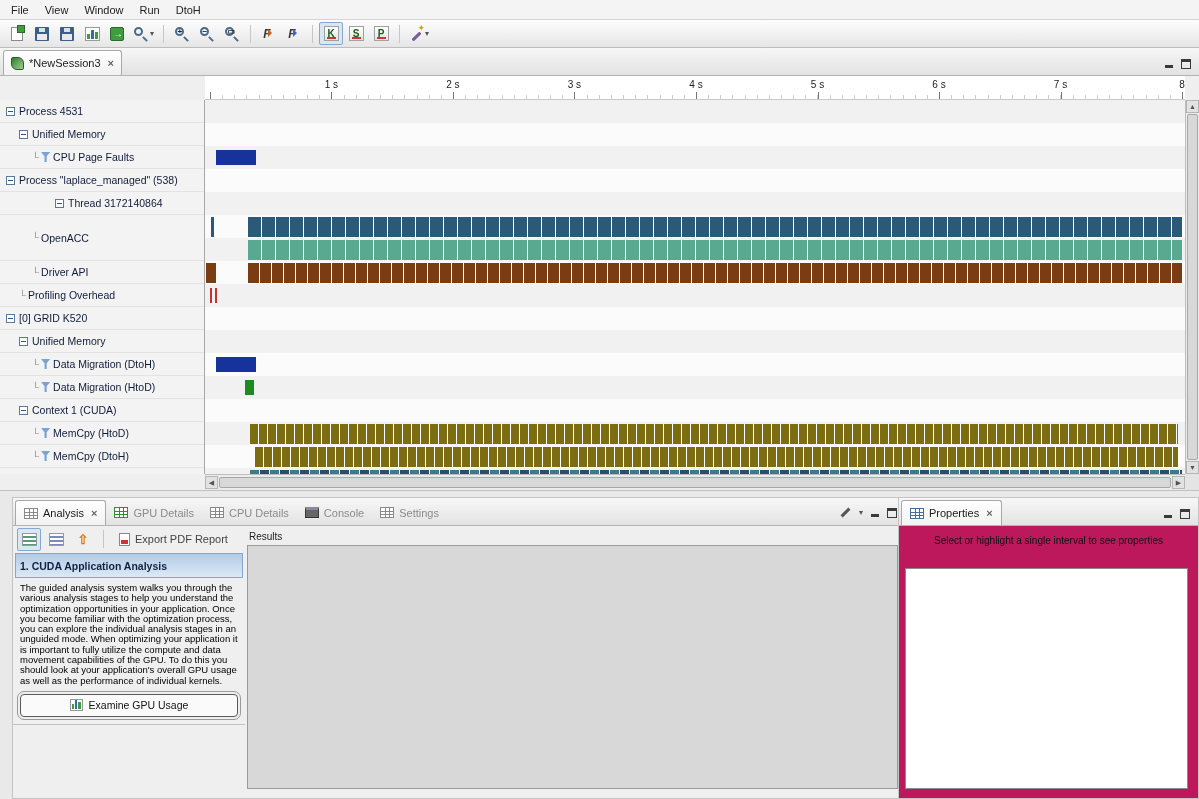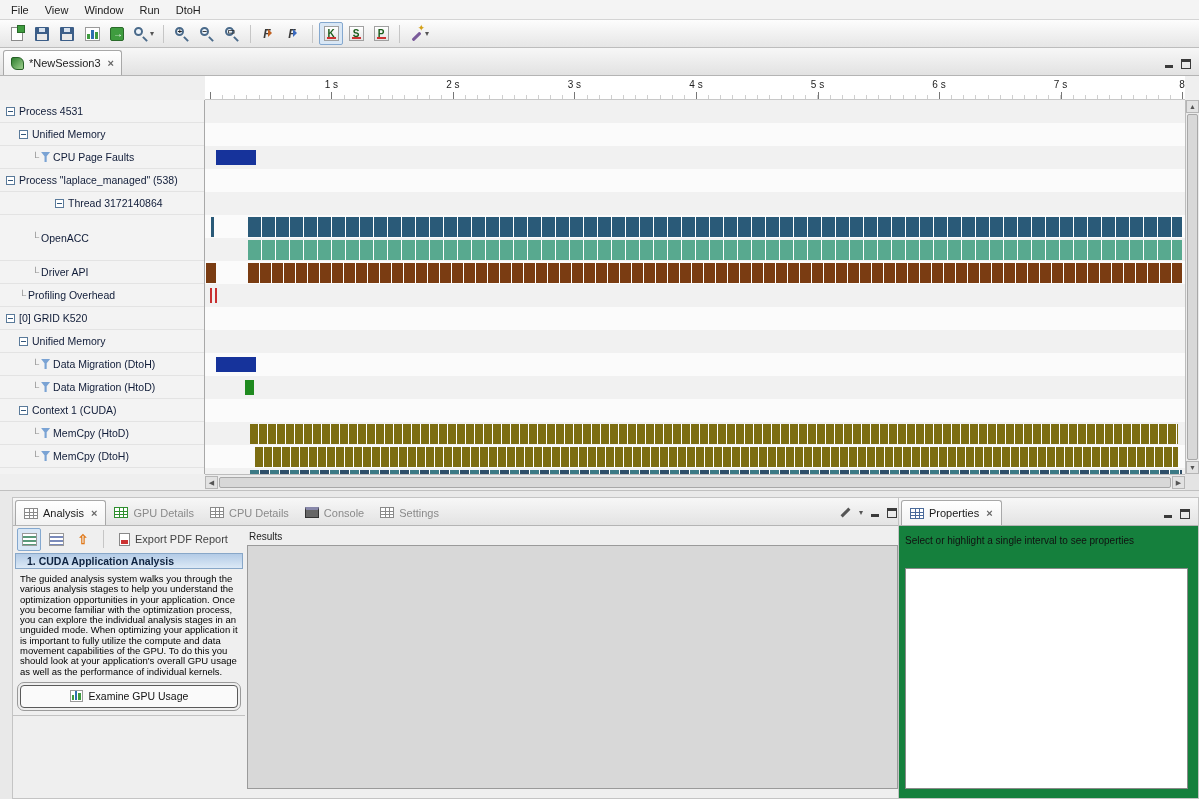--- a/index.html
+++ b/index.html
@@ -119,37 +119,37 @@
   #analysis-body{position:absolute;left:0;top:28px;right:0;bottom:0;display:flex;overflow:hidden;}
   .guide-col{width:232px;flex:none;position:relative;}
   .guide-toolbar{height:26px;display:flex;align-items:center;gap:3px;padding-left:4px;}
   .ic-list{width:15px;height:13px;border:1px solid #999;background:
     repeating-linear-gradient(180deg,#fff 0 2px,#5a9a7a 2px 4px);flex:none;}
   .ic-list.alt{background:repeating-linear-gradient(180deg,#fff 0 2px,#7a8aba 2px 4px);}
   .ic-uparrow{color:#e07818;font-weight:bold;font-size:13px;line-height:13px;}
   .ic-pdf{width:11px;height:13px;background:#fff;border:1px solid #888;position:relative;flex:none;}
   .ic-pdf::after{content:"";position:absolute;left:1px;right:1px;bottom:1px;height:4px;background:#c33;}
   .export-pdf{display:flex;align-items:center;gap:5px;padding:2px 6px;border:1px solid transparent;border-radius:2px;color:#444;}
-  .guide-header{margin:1px 2px 0 2px;height:16px;background:linear-gradient(#b3cbe6,#dcE9f6);
-    border:1px solid #88a7c8;display:flex;align-items:center;padding-left:11px;
+  .guide-header{margin:1px 2px 0 2px;height:25px;background:linear-gradient(#b3cbe6,#dcE9f6);
+    border:1px solid #88a7c8;display:flex;align-items:center;padding-left:4px;
     font-weight:bold;font-size:10.5px;color:#0e2340;}
   .guide-text{padding:5px 7px 3px 7px;font-size:9.5px;line-height:10.3px;color:#000;}
   .examine-wrap{padding:5px 7px 7px 7px;}
   .examine-btn{width:100%;height:23px;display:flex;align-items:center;justify-content:center;gap:6px;
     background:#fafafa;border:1px solid #5a5a5a;border-radius:4px;font-size:10.5px;color:#111;
     outline:1px solid #9a9a9a;outline-offset:2px;font-family:inherit;}
   .examine-btn .ic-chart{width:13px;height:12px;}
   .guide-divider{height:1px;background:#c2c2c2;margin:0 0 4px 0;}
   .guide-footer{padding:0 7px;font-size:9.5px;line-height:10.3px;color:#000;}
   .results-col{flex:1;position:relative;}
   .results-label{padding:5px 0 0 4px;font-size:10px;color:#222;}
   .results-box{position:absolute;left:2px;right:7px;top:19px;bottom:9px;background:#d8d8d8;border:1px solid #9a9a9a;}
 
   
-  .props-body{position:absolute;left:0;top:28px;right:0;bottom:0;background:#15803d;}
+  .props-body{position:absolute;left:0;top:28px;right:0;bottom:0;background:#be185d;text-align:center;}
   .props-hint{padding:9px 6px 0 6px;font-size:10px;color:#111;}
   .props-box{position:absolute;left:6px;right:10px;top:42px;bottom:9px;background:#fff;border:1px solid #8a8a8a;}
 </style>
 </head>
 <body>
 
 <div id="menubar">
     <div class="menu-item">File</div>
     <div class="menu-item">View</div>
     <div class="menu-item">Window</div>

